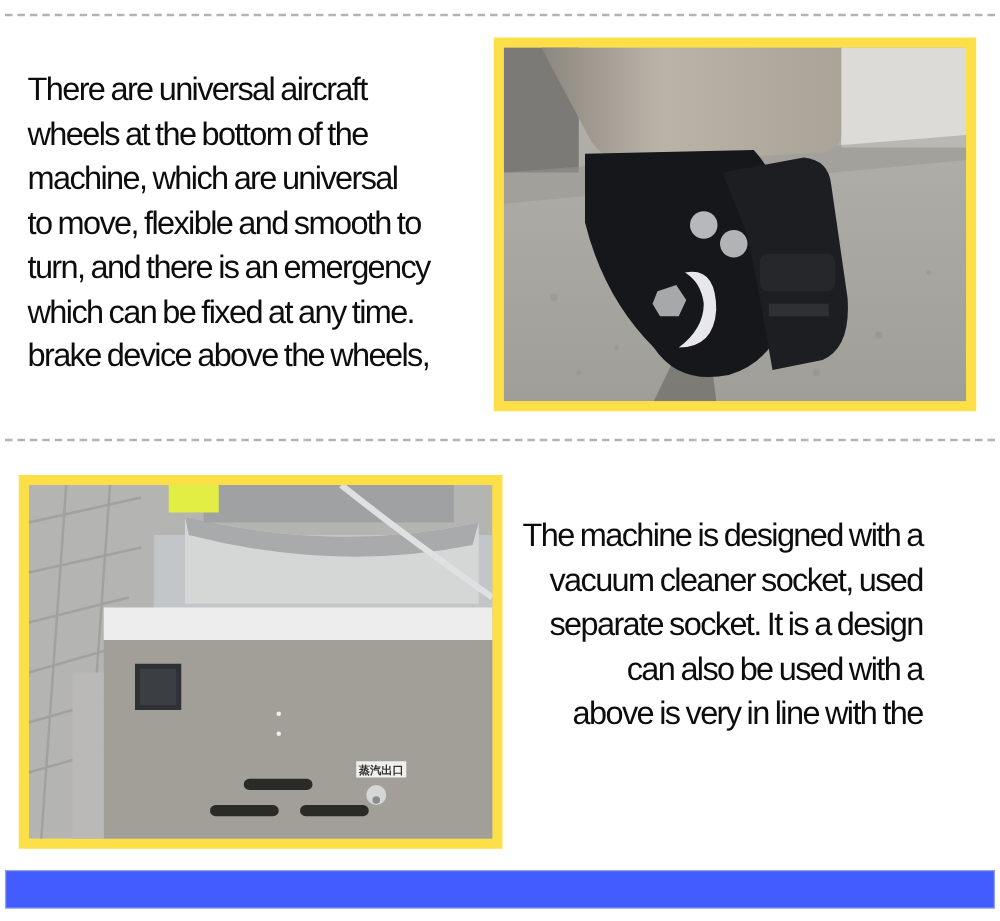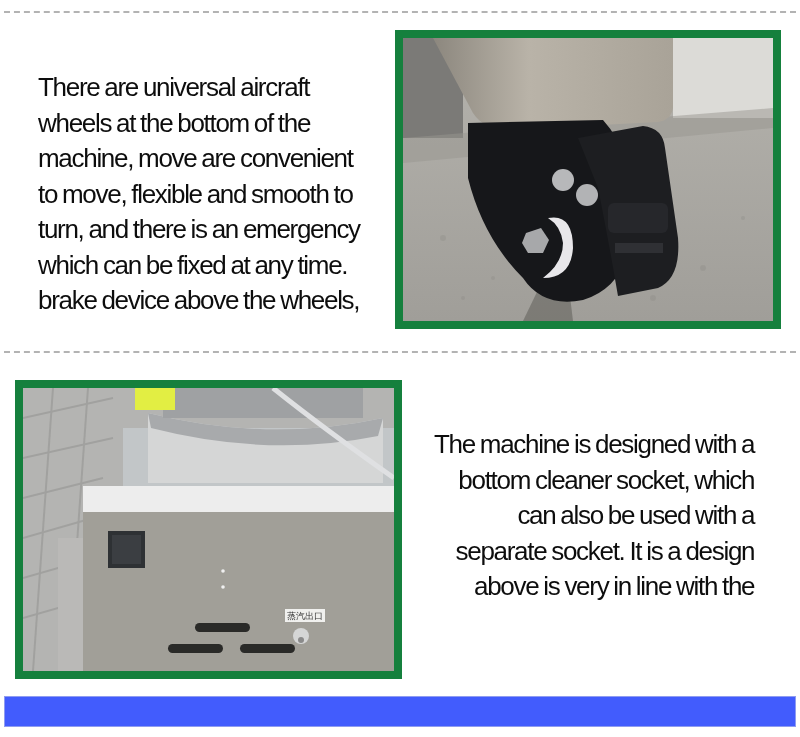--- a/index.html
+++ b/index.html
@@ -1,32 +1,32 @@
 <!DOCTYPE html>
 <html><head>
 <meta charset="utf-8">
 <style>
   html, body { margin: 0; padding: 0; background: #ffffff; }
   body { width: 800px; height: 737px; position: relative; overflow: hidden; font-family: "Liberation Sans", sans-serif; }
   .dash { position: absolute; left: 4px; width: 792px; height: 0; border-top: 2px dashed #9a9a9a; opacity: .75; }
-  .frame { position: absolute; background: #15803d; box-sizing: border-box; padding: 8px; }
+  .frame { position: absolute; background: #fde047; box-sizing: border-box; padding: 8px; font-weight: bold; }
   .frame svg { display: block; width: 100%; height: 100%; }
-  .para { position: absolute; color: #0d0d0d; font-size: 26px; line-height: 35.5px; letter-spacing: -1.3px; word-spacing: -1px; margin: 16px; }
+  .para { position: absolute; color: #0d0d0d; font-size: 26px; line-height: 35.5px; letter-spacing: -1.3px; word-spacing: -1px; margin: 0; }
   .para span { display: block; white-space: nowrap; }
   .bar { position: absolute; left: 5px; top: 697px; width: 790px; height: 29px; background: #425cfd; box-shadow: 0 0 0 1px #8f9cf0; }
 </style>
 </head>
 <body>
 
 <div class="dash" style="top:11px;"></div>
 
 <p class="para" style="left:22px; top:54px;">
   <span>There are universal aircraft</span>
   <span>wheels at the bottom of the</span>
-  <span>machine, move are convenient</span>
+  <span>machine, which are universal</span>
   <span>to move, flexible and smooth to</span>
   <span>turn, and there is an emergency</span>
   <span>which can be fixed at any time.</span>
   <span>brake device above the wheels,</span>
 </p>
 
 <div class="frame" style="left:395px; top:30px; width:386px; height:299px;">
   <svg viewBox="0 0 370 283" preserveAspectRatio="none">
     <defs>
       <linearGradient id="ground" x1="0" y1="0" x2="0" y2="1">
@@ -98,19 +98,19 @@
     <circle cx="278" cy="248" r="8" fill="#d5d6d6"></circle>
     <circle cx="278" cy="252" r="3" fill="#8a8a8a"></circle>
     <rect x="172" y="235" width="55" height="9" rx="4.5" fill="#2a2a28"></rect>
     <rect x="145" y="256" width="55" height="9" rx="4.5" fill="#2a2a28"></rect>
     <rect x="217" y="256" width="55" height="9" rx="4.5" fill="#2a2a28"></rect>
   </svg>
 </div>
 
 <p class="para" style="left:418px; top:411px;text-align:right;">
   <span>The machine is designed with a</span>
-  <span>bottom cleaner socket, which</span>
+  <span>vacuum cleaner socket, used</span>
+  <span>separate socket. It is a design</span>
   <span>can also be used with a</span>
-  <span>separate socket. It is a design</span>
   <span>above is very in line with the</span>
 </p>
 
 <div class="bar"></div>
 
 </body></html>

